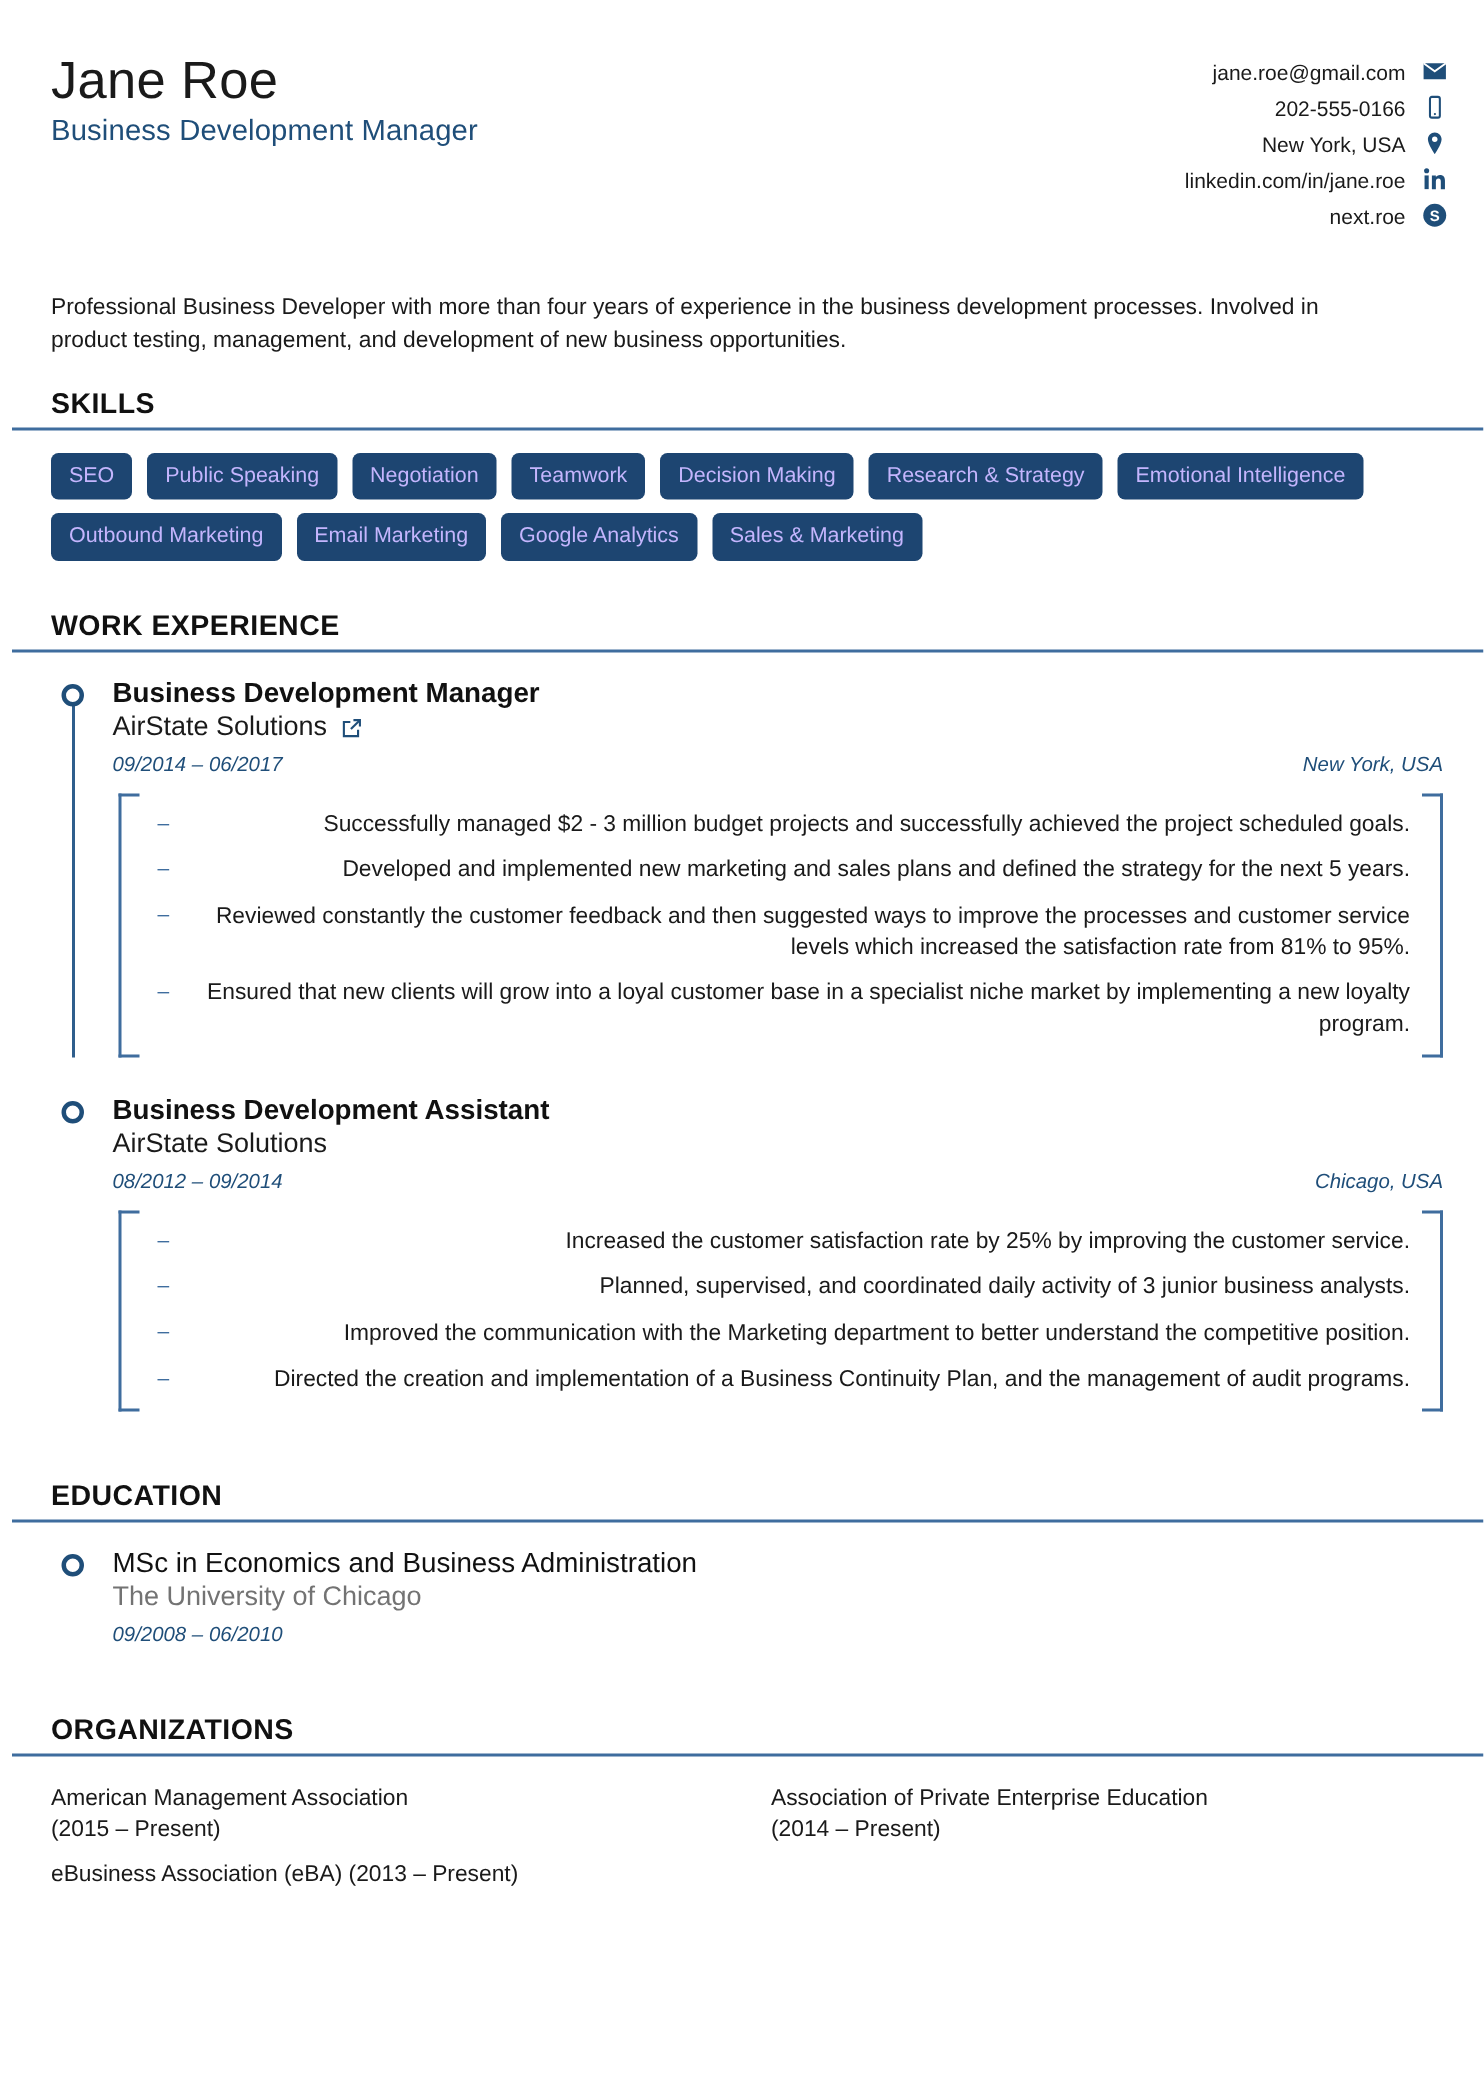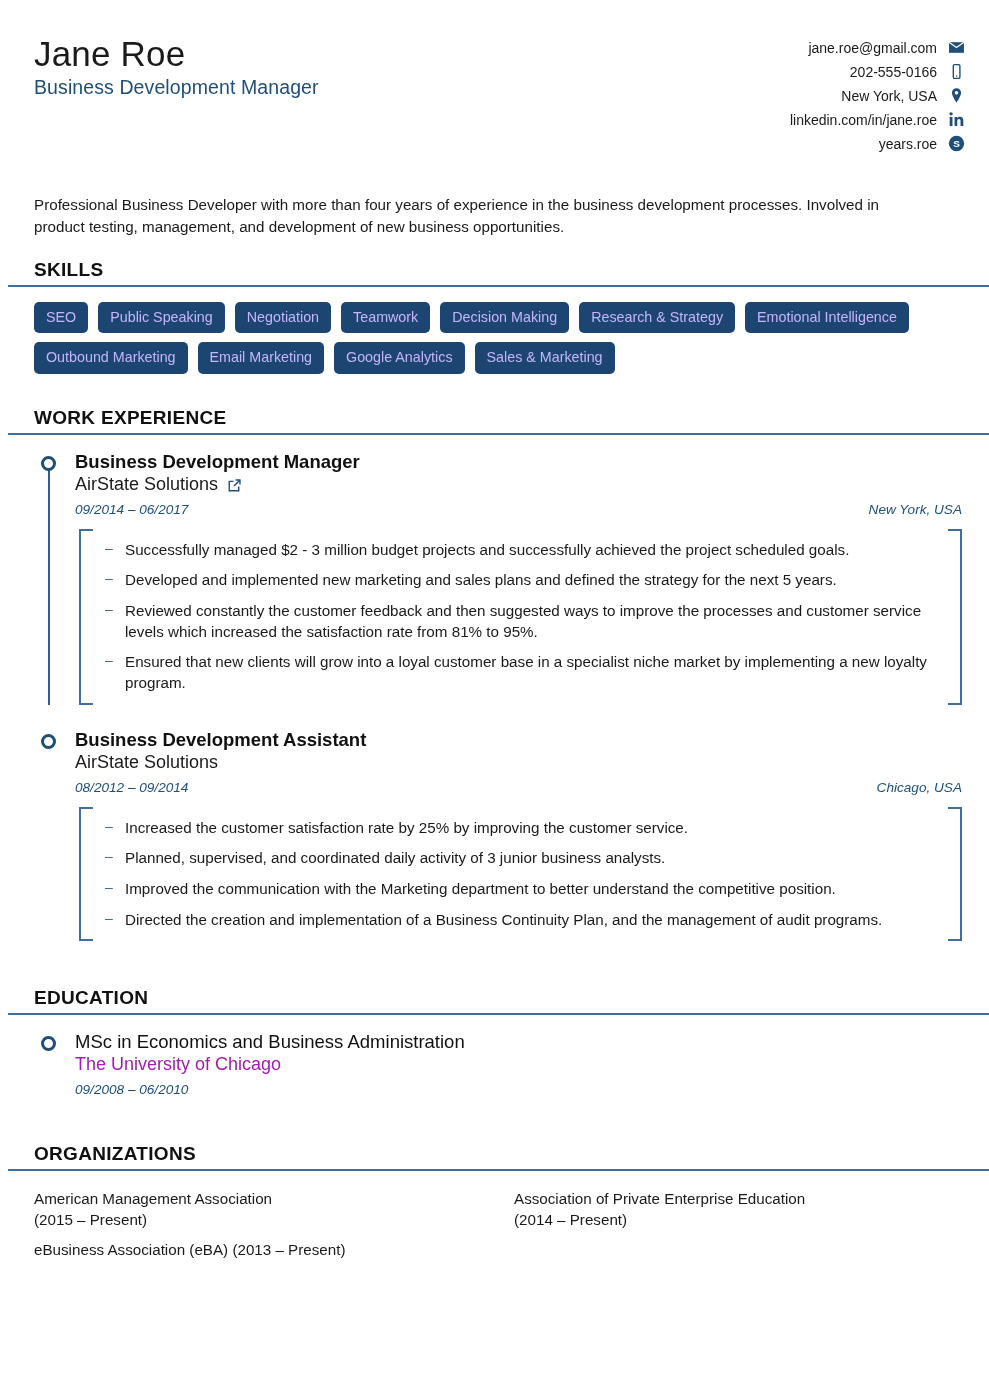--- a/index.html
+++ b/index.html
@@ -224,21 +224,21 @@
     position: absolute;
     top: 0;
     bottom: 0;
     width: 14px;
     border-top: 2px solid #3f6d9e;
     border-bottom: 2px solid #3f6d9e;
   }
   .bracket-left  { left: 0;  border-left: 2px solid #3f6d9e; }
   .bracket-right { right: 0; border-right: 2px solid #3f6d9e; }
 
-  .bullet-list { list-style: none; }
+  .bullet-list { list-style: none; text-align: right; }
 
   .bullet-item {
     position: relative;
     padding-left: 22px;
     font-size: 15.2px;
     line-height: 1.36;
     color: #1a1a1a;
     margin-bottom: 10px;
   }
   .bullet-item:last-child { margin-bottom: 0; }
@@ -257,21 +257,21 @@
 
   .edu-degree {
     font-size: 18.5px;
     font-weight: normal;
     color: #111111;
     line-height: 1.15;
   }
 
   .edu-school {
     font-size: 18px;
-    color: #a21caf;
+    color: #737373;
     margin-top: 2px;
     line-height: 1.2;
   }
 
   .edu-dates {
     font-size: 13.6px;
     font-style: italic;
     color: #1f4e79;
     margin-top: 6px;
   }
@@ -341,21 +341,21 @@
         <span class="contact-icon">
           <svg width="17" height="17" viewBox="0 0 16 16" fill="currentColor">
               <rect x="1.6" y="5.6" width="2.6" height="8.6"></rect>
               <circle cx="2.9" cy="2.7" r="1.6"></circle>
               <path d="M6.2 5.6h2.5v1.2c.4-.8 1.4-1.4 2.6-1.4 2.1 0 3.1 1.3 3.1 3.6v5.2h-2.6V9.4c0-1.2-.4-1.9-1.5-1.9-1 0-1.6.7-1.6 1.9v4.8H6.2z"></path>
             </svg>
         </span>
       </div>
 
       <div class="contact-row">
-        <span class="contact-text">years.roe</span>
+        <span class="contact-text">next.roe</span>
         <span class="contact-icon">
           <svg width="17" height="17" viewBox="0 0 16 16">
               <circle cx="8" cy="8" r="7.2" fill="currentColor"></circle>
               <text x="8" y="11.6" text-anchor="middle" font-family="Liberation Sans, sans-serif" font-size="9.4" font-weight="bold" fill="#ffffff">S</text>
             </svg>
         </span>
       </div>
 
     </div>
   </div>

